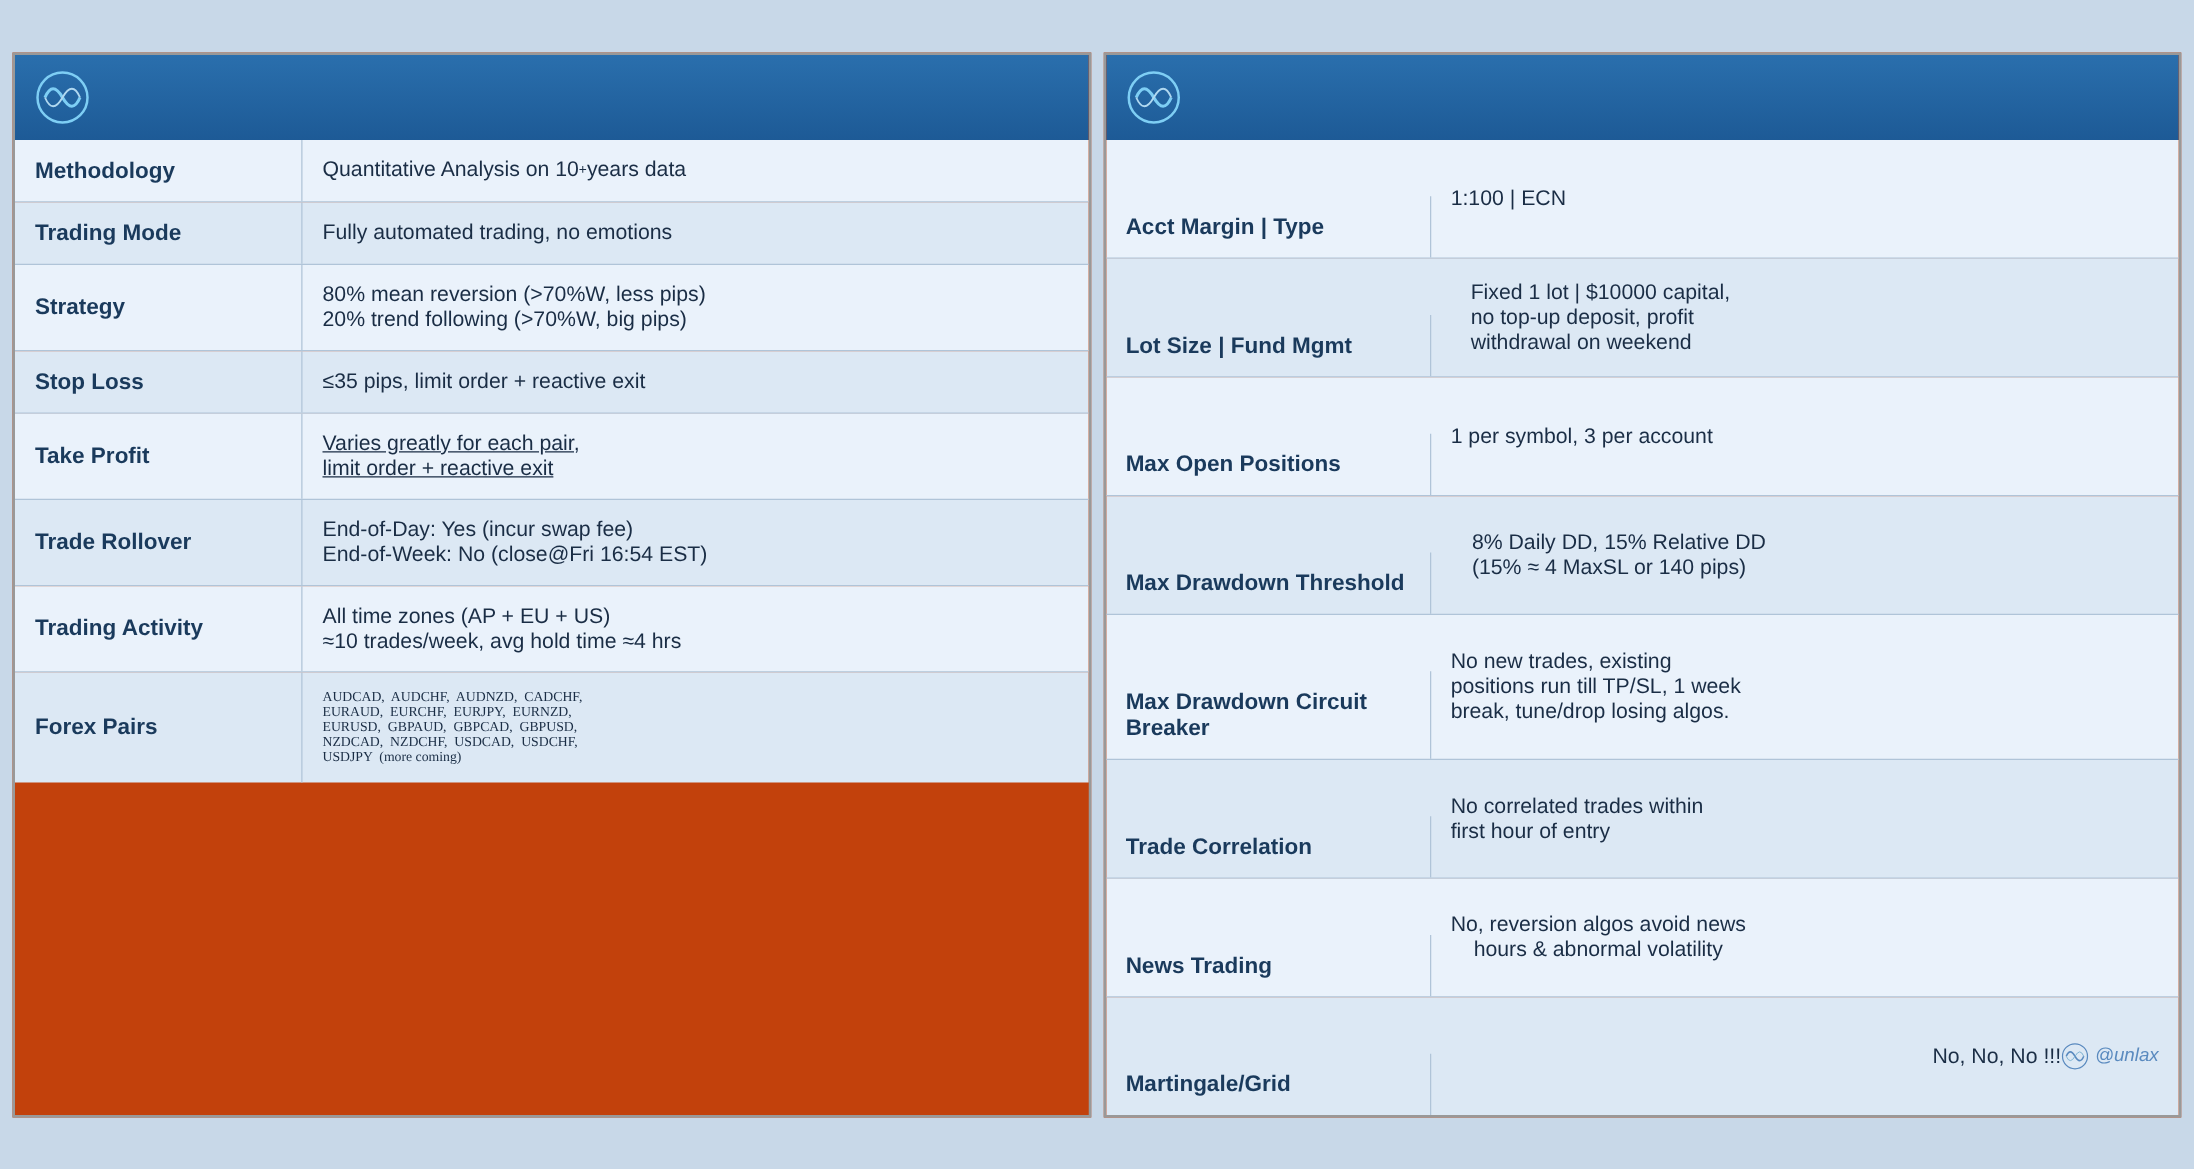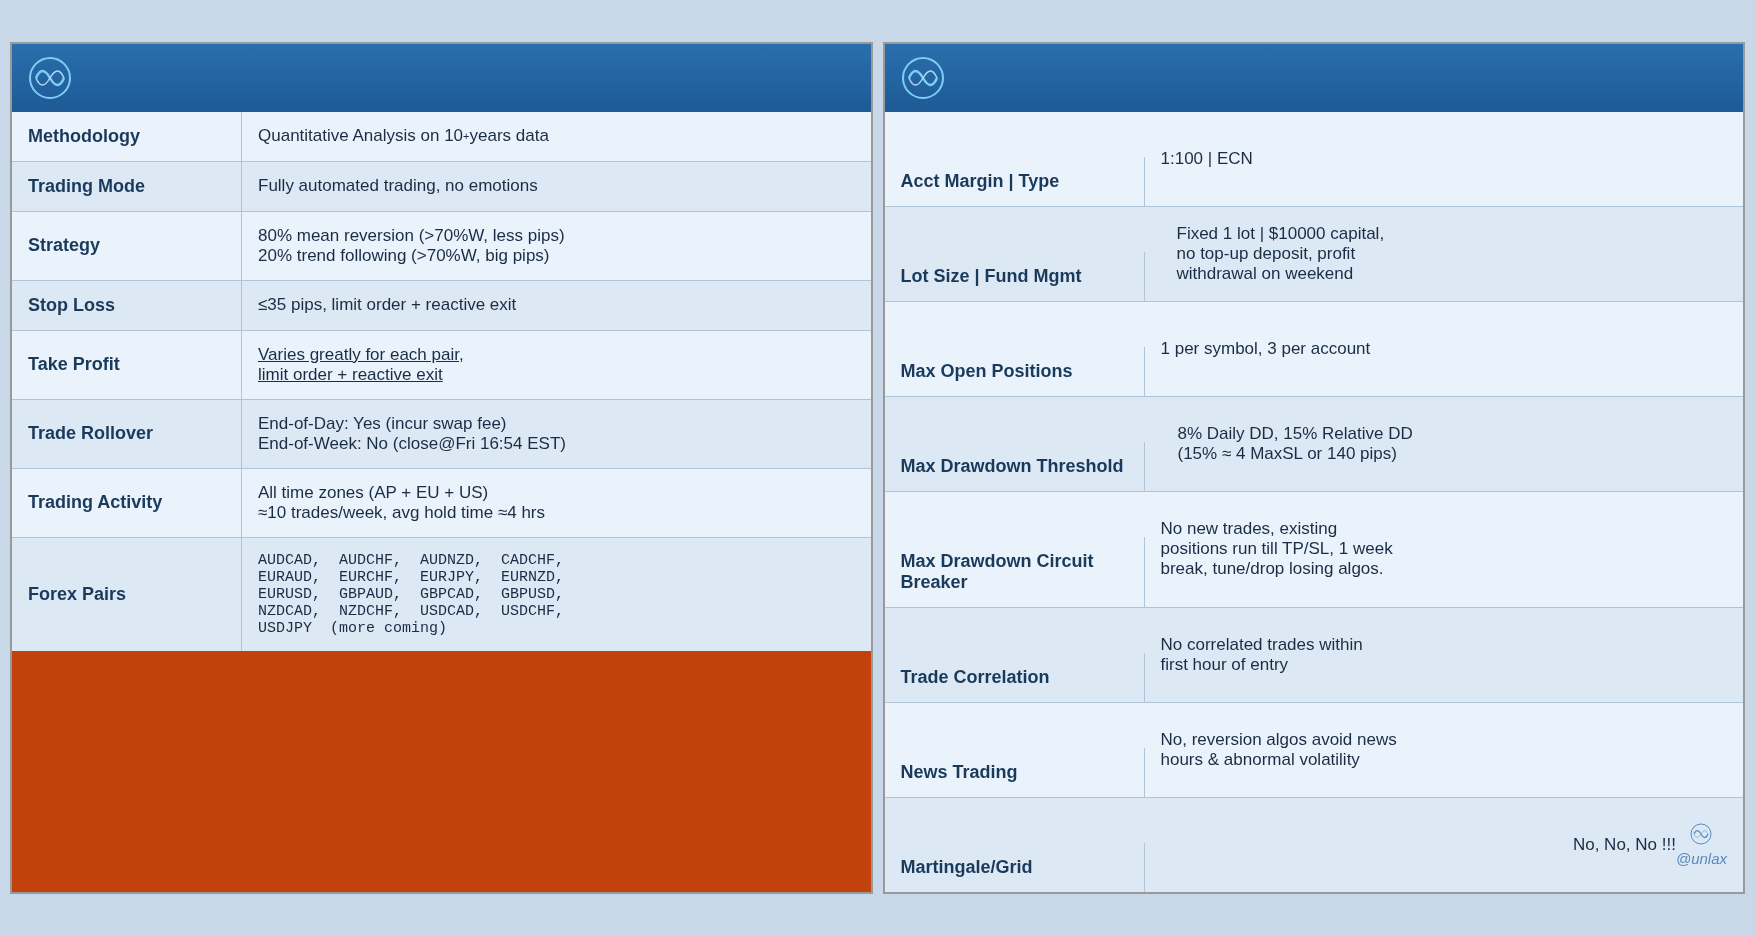--- a/index.html
+++ b/index.html
@@ -82,22 +82,22 @@
     }
     .cell-value {
       flex: 1;
       padding: 14px 16px;
       font-size: 17px;
       color: #1a2d45;
       display: flex;
       align-items: center;
     }
     .cell-value.mono {
-      font-family: Liberation Mono, monospace;
-      font-size: 15px;
+      font-family: Liberation Serif, serif;
+      font-size: 11px;
     }
     sup {
       font-size: 11px;
       vertical-align: super;
     }
     .right-table .cell-label {
       width: 260px;
       min-width: 260px;
       margin-top: 45px;
     }
@@ -205,26 +205,26 @@
 positions run till TP/SL, 1 week
 break, tune/drop losing algos.</div>
         </div>
         <div class="table-row even">
           <div class="cell-label">Trade Correlation</div>
           <div class="cell-value" style="white-space: pre-line;">No correlated trades within
 first hour of entry</div>
         </div>
         <div class="table-row odd">
           <div class="cell-label">News Trading</div>
-          <div class="cell-value" style="white-space: pre-line;">No, reversion algos avoid news
+          <div class="cell-value" style="white-space: pre-line; text-align: center;">No, reversion algos avoid news
 hours &amp; abnormal volatility</div>
         </div>
         <div class="table-row even">
           <div class="cell-label">Martingale/Grid</div>
-          <div class="cell-value" style="justify-content: flex-end;">No, No, No !!!<span style="display: flex; align-items: center; gap: 5px; color: rgb(90, 138, 191); font-style: italic; font-size: 15px; flex-direction: column;">
+          <div class="cell-value" style="justify-content: flex-end;">No, No, No !!!<span style="display: flex; align-items: center; gap: 5px; color: rgb(90, 138, 191); font-style: italic; font-size: 15px;">
               <svg width="22" height="22" viewBox="0 0 44 44">
                 <ellipse cx="22" cy="22" rx="20" ry="20" fill="none" stroke="#5a8abf" stroke-width="2"></ellipse>
                 <path d="M8 22 Q14 8 22 22 Q30 36 36 22" stroke="#5a8abf" stroke-width="2.5" fill="none"></path>
                 <path d="M8 22 Q14 36 22 22 Q30 8 36 22" stroke="#7ab0d0" stroke-width="1.5" fill="none"></path>
               </svg>
               <span>@unlax</span>
             </span></div>
         </div>
       </div>
   </div>

